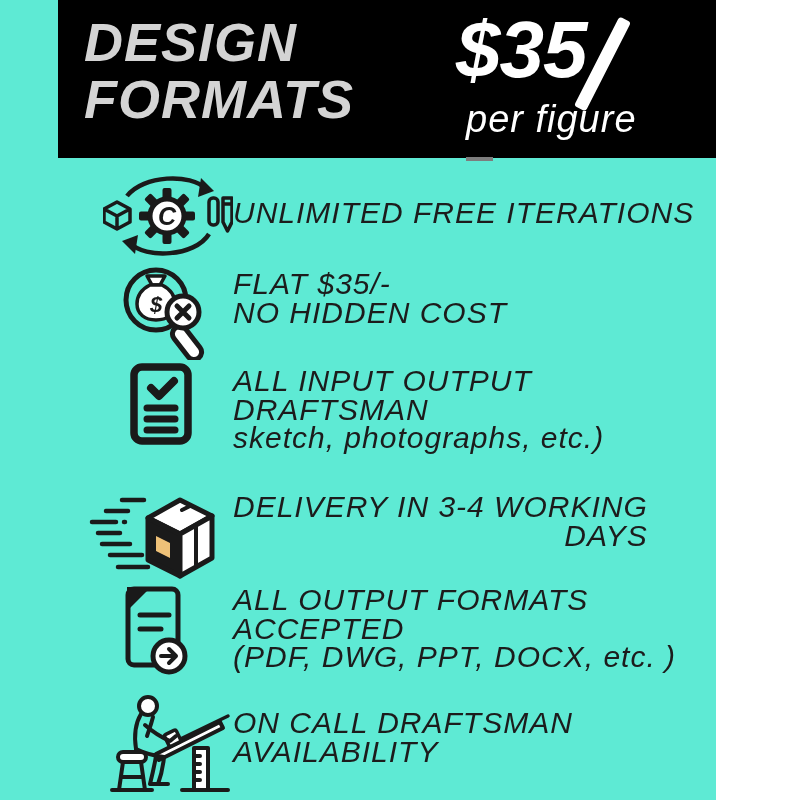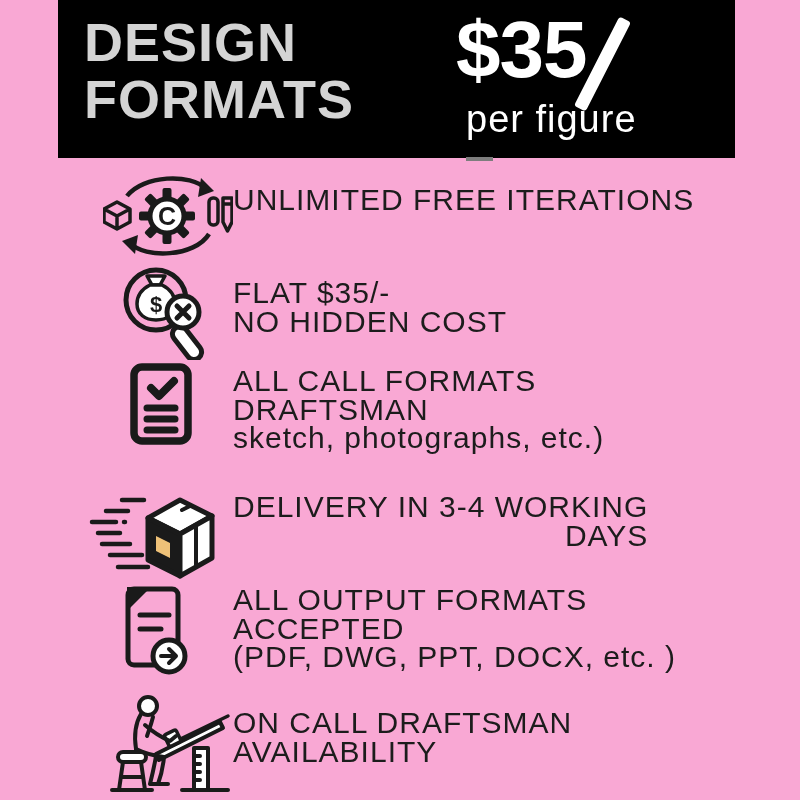--- a/index.html
+++ b/index.html
@@ -1,19 +1,19 @@
 <!DOCTYPE html>
 <html><head>
 <meta charset="utf-8">
 <style>
   * { margin:0; padding:0; box-sizing:border-box; }
   html,body { background:#ffffff; }
   .page {
-    position:relative; width:800px; height:800px; background:#f9a8d4;
-    font-family:"Liberation Sans", sans-serif; color:#1c1c1c; overflow:hidden;
+    position:relative; width:716px; height:800px; background:#5eead4;
+    font-family:"Liberation Sans", sans-serif; color:#1c1c1c; overflow:hidden;font-style:italic;
   }
   
   .banner { position:absolute; left:58px; top:0; width:677px; height:158px; background:#000000; }
   .banner-title {
     position:absolute; left:26px; top:14px;
     font-size:54px; font-weight:bold; line-height:57px; letter-spacing:1px;
     color:#d4d4d4;
   }
   .price-amount {
     position:absolute; left:398px; top:8px;
@@ -31,21 +31,21 @@
     position:absolute; left:466px; top:157px; width:27px; height:4px; background:#7d7d7d;
   }
   
   .feat-text {
     position:absolute; left:233px;
     font-size:30px; line-height:28.5px; letter-spacing:1px; color:#1c1c1c;
     white-space:nowrap;
   }
   .icon-box { position:absolute; }
   .icon-box svg { display:block; width:100%; height:100%; }
-  .t1 { top:186px; } .t2 { top:279px; } .t3 { top:367px; }
+  .t1 { top:199px; } .t2 { top:270px; } .t3 { top:367px; }
   .t4 { top:493px;text-align:right; } .t5 { top:586px; } .t6 { top:709px; }
   .i1 { left:103px; top:170px; width:130px; height:92px; }
   .i2 { left:116px; top:262px; width:92px;  height:98px; }
   .i3 { left:130px; top:363px; width:62px;  height:82px; }
   .i4 { left:86px;  top:488px; width:132px; height:92px; }
   .i5 { left:124px; top:585px; width:64px;  height:94px; }
   .i6 { left:106px; top:692px; width:125px; height:102px; }
   .stroke { stroke:#1a1a1a; fill:none; }
   .fillink { fill:#1a1a1a; stroke:none; }
   svg text { font-family:"Liberation Sans", sans-serif; }
@@ -110,21 +110,21 @@
   </div>
 
   <div class="icon-box i3">
     <svg viewBox="0 0 62 82">
       <rect class="stroke" stroke-width="7.5" x="4" y="4" width="54" height="74" rx="8"></rect>
       <path class="stroke" stroke-width="8" stroke-linecap="round" stroke-linejoin="round" d="M21,25 l8,8 l15,-15"></path>
       <path class="stroke" stroke-width="7" stroke-linecap="round" d="M17,45 H45 M17,56 H45 M17,67 H45"></path>
     </svg>
   </div>
   <div class="feat-text t3">
-    <div>ALL CALL FORMATS</div>
+    <div>ALL INPUT OUTPUT</div>
     <div>DRAFTSMAN</div>
     <div>sketch, photographs, etc.)</div>
   </div>
 
   <div class="icon-box i4">
     <svg viewBox="0 0 132 92">
       <path class="stroke" stroke-width="4.5" stroke-linecap="round" d="M36,12 H58 M20,23 H42 M6,34 H30 M38,34 h1 M12,45 H34 M16,56 H44 M24,67 H56 M32,79 H62"></path>
       <polygon points="62,30 94,12 126,28 94,46" fill="#ffffff" stroke="#1a1a1a" stroke-width="5" stroke-linejoin="round"></polygon>
       <polygon points="62,30 94,46 94,88 62,72" fill="#1a1a1a" stroke="#1a1a1a" stroke-width="5" stroke-linejoin="round"></polygon>
       <polygon points="94,46 126,28 126,70 94,88" fill="#ffffff" stroke="#1a1a1a" stroke-width="5" stroke-linejoin="round"></polygon>

